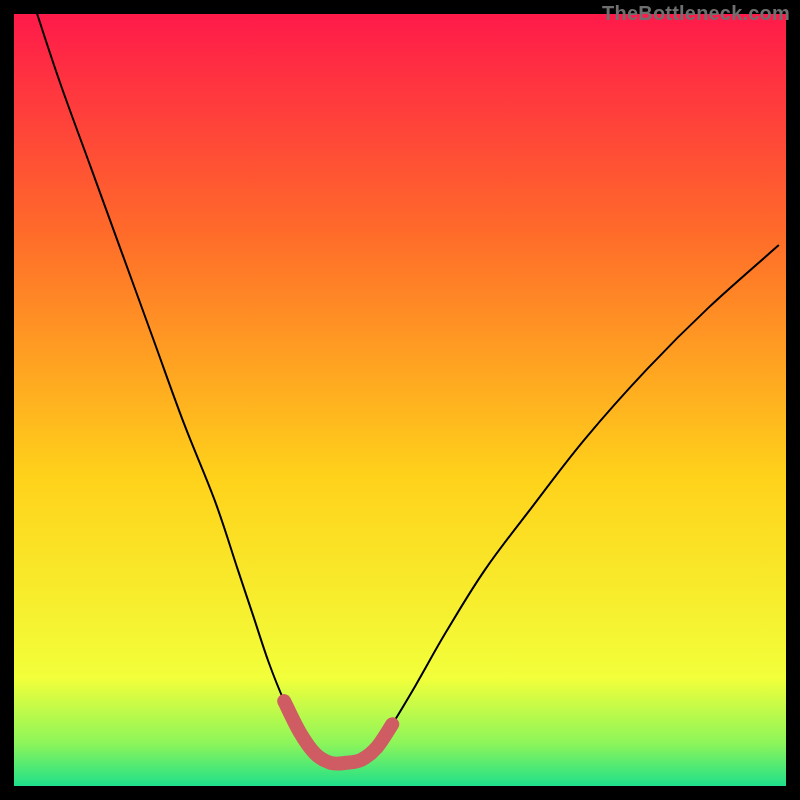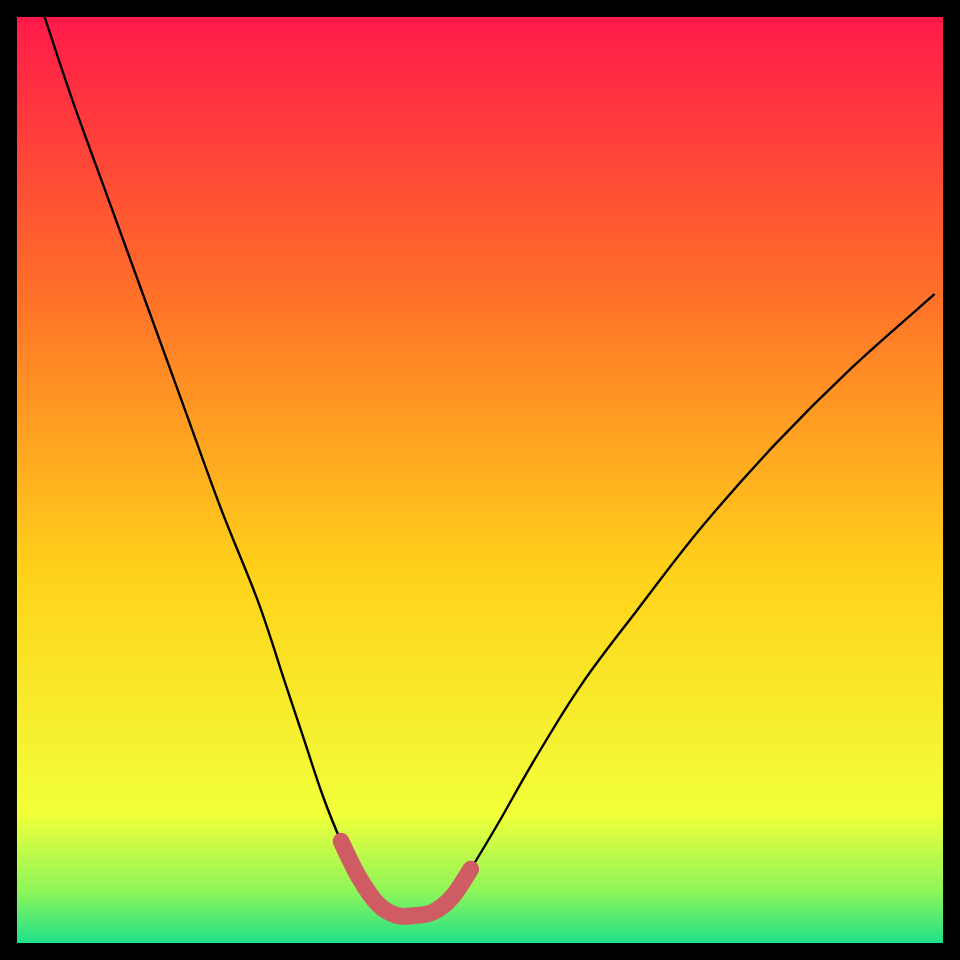--- a/index.html
+++ b/index.html
@@ -54,13 +54,14 @@
           <stop offset="0.86" stop-color="#f2ff3a"></stop>
           <stop offset="0.945" stop-color="#8cf55a"></stop>
           <stop offset="1.0" stop-color="#1fe08a"></stop>
         </linearGradient>
       </defs>
       <rect x="0" y="0" width="772" height="772" fill="url(#bgGrad)"></rect>
       <path id="curvePath" fill="none" stroke-width="2" stroke-linecap="round" stroke="#000000" d="M 23.16 0 C 27.3288 12.506400000000003, 36.5928 41.688000000000024, 46.32 69.48000000000002 C 56.047200000000004 97.27200000000002, 66.0832 123.82879999999997, 77.2 154.39999999999998 C 88.3168 184.97119999999998, 96.96320000000001 208.74880000000005, 108.08000000000001 239.32000000000005 C 119.19680000000001 269.8912, 127.84320000000001 293.66880000000003, 138.96 324.24 C 150.0768 354.8112, 158.72320000000002 379.9784, 169.84 409.16 C 180.9568 438.3416, 190.9928 459.9576, 200.72 486.36 C 210.4472 512.7624, 216.932 534.996, 223.88 555.8399999999999 C 230.828 576.6839999999999, 233.7616 585.4848, 239.32 602.16 C 244.8784 618.8352, 249.2016 633.1944, 254.76000000000002 648.48 C 260.3184 663.7656000000001, 264.6416 674.5736, 270.2 687.08 C 275.7584 699.5864, 280.0816 708.51072, 285.64 717.96 C 291.1984 727.4092800000001, 295.5216 734.0176, 301.08 739.576 C 306.6384 745.1344, 310.9616 747.1724800000001, 316.52 748.84 C 322.0784 750.50752, 326.4016 749.39584, 331.96 748.84 C 337.5184 748.28416, 341.8416 748.5312, 347.40000000000003 745.752 C 352.95840000000004 742.9727999999999, 357.28159999999997 739.79216, 362.84 733.4 C 368.3984 727.00784, 371.332 721.3568, 378.28 710.24 C 385.22799999999995 699.1232, 391.71279999999996 688.3152, 401.44 671.64 C 411.16720000000004 654.9648, 419.81360000000006 638.4440000000001, 432.32000000000005 617.6 C 444.82640000000004 596.756, 455.6344 578.0735999999999, 470.92 555.8399999999999 C 486.2056 533.6063999999999, 499.1752 517.7031999999999, 517.24 494.08 C 535.3048 470.4568, 550.436 449.6128, 571.28 424.59999999999997 C 592.1239999999999 399.58719999999994, 610.8063999999999 378.74319999999994, 633.04 355.11999999999995 C 655.2736 331.49679999999995, 671.1768000000001 315.5936, 694.8000000000001 293.36 C 718.4232000000001 271.12640000000005, 751.7736 242.71680000000003, 764.28 231.60000000000002"></path>
       <path id="accentPath" fill="none" stroke-width="14" stroke-linecap="round" stroke-linejoin="round" stroke="#cf5b63" d="M 270.2 687.08 C 272.9792 692.6384, 280.0816 708.51072, 285.64 717.96 C 291.1984 727.4092800000001, 295.5216 734.0176, 301.08 739.576 C 306.6384 745.1344, 310.9616 747.1724800000001, 316.52 748.84 C 322.0784 750.50752, 326.4016 749.39584, 331.96 748.84 C 337.5184 748.28416, 341.8416 748.5312, 347.40000000000003 745.752 C 352.95840000000004 742.9727999999999, 357.28159999999997 739.79216, 362.84 733.4 C 368.3984 727.00784, 375.50079999999997 714.4088, 378.28 710.24"></path>
     </svg>
   </div>
+  <div class="watermark">TheBottleneck.com</div>
 </div>
 
 </body></html>

